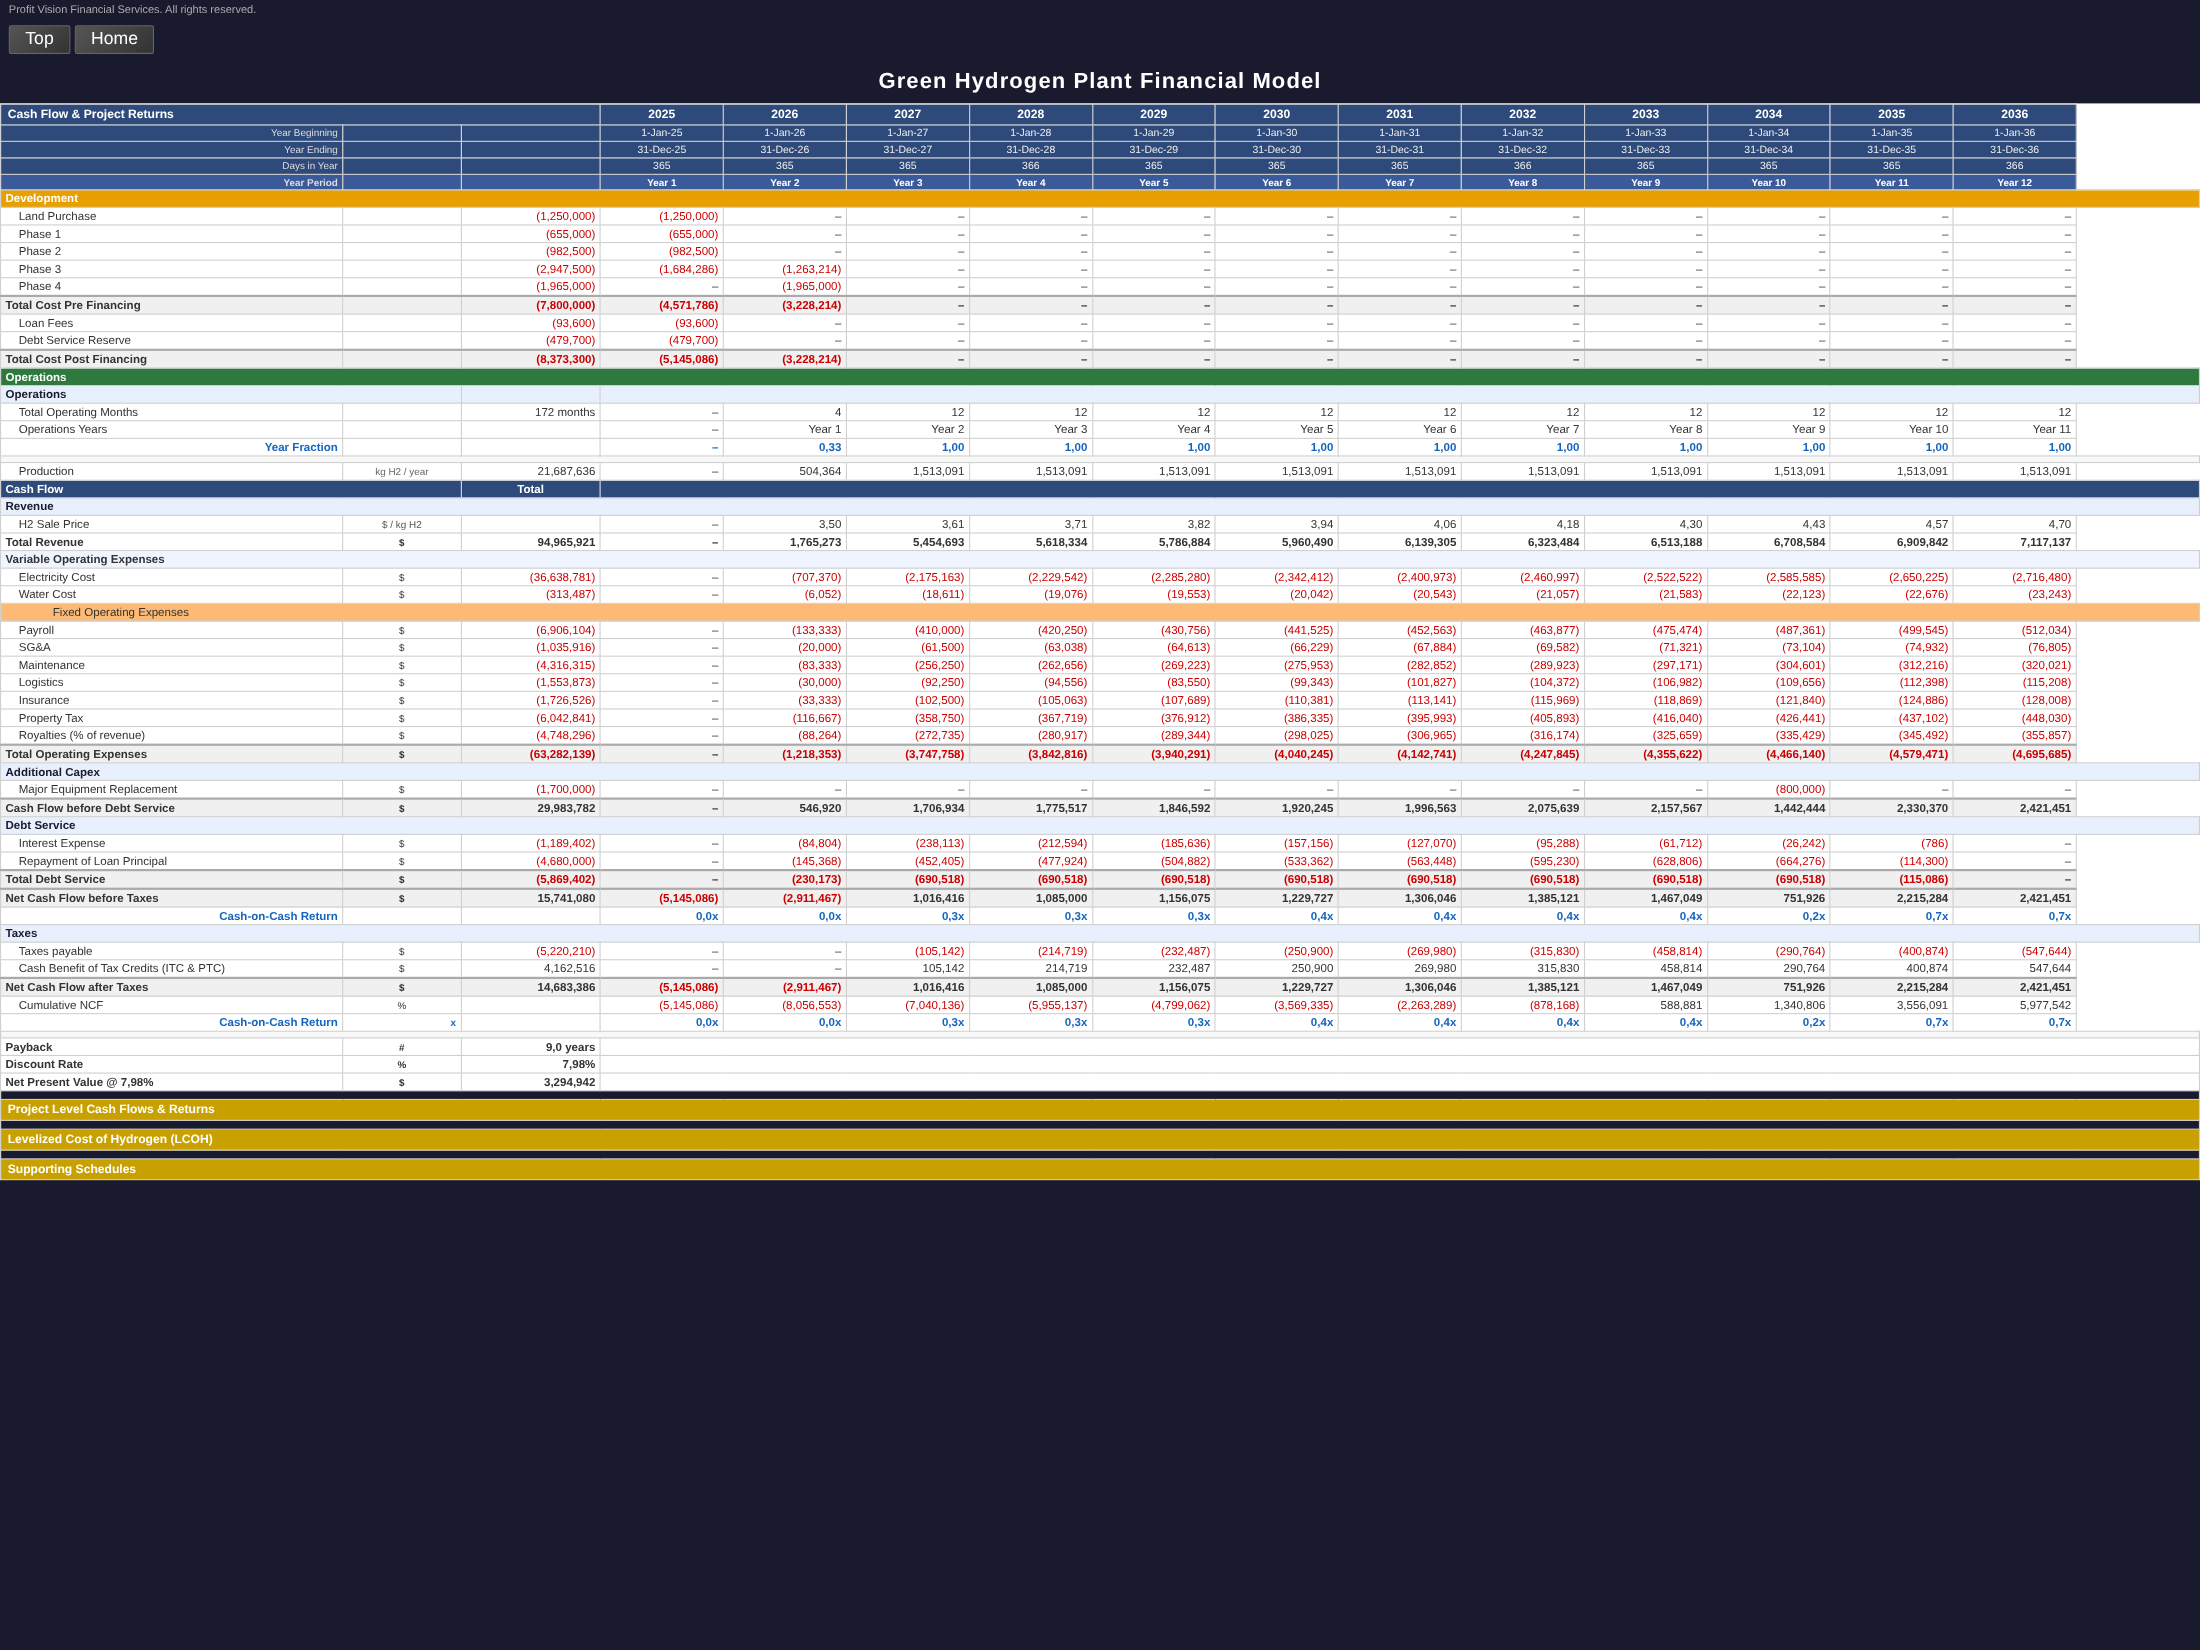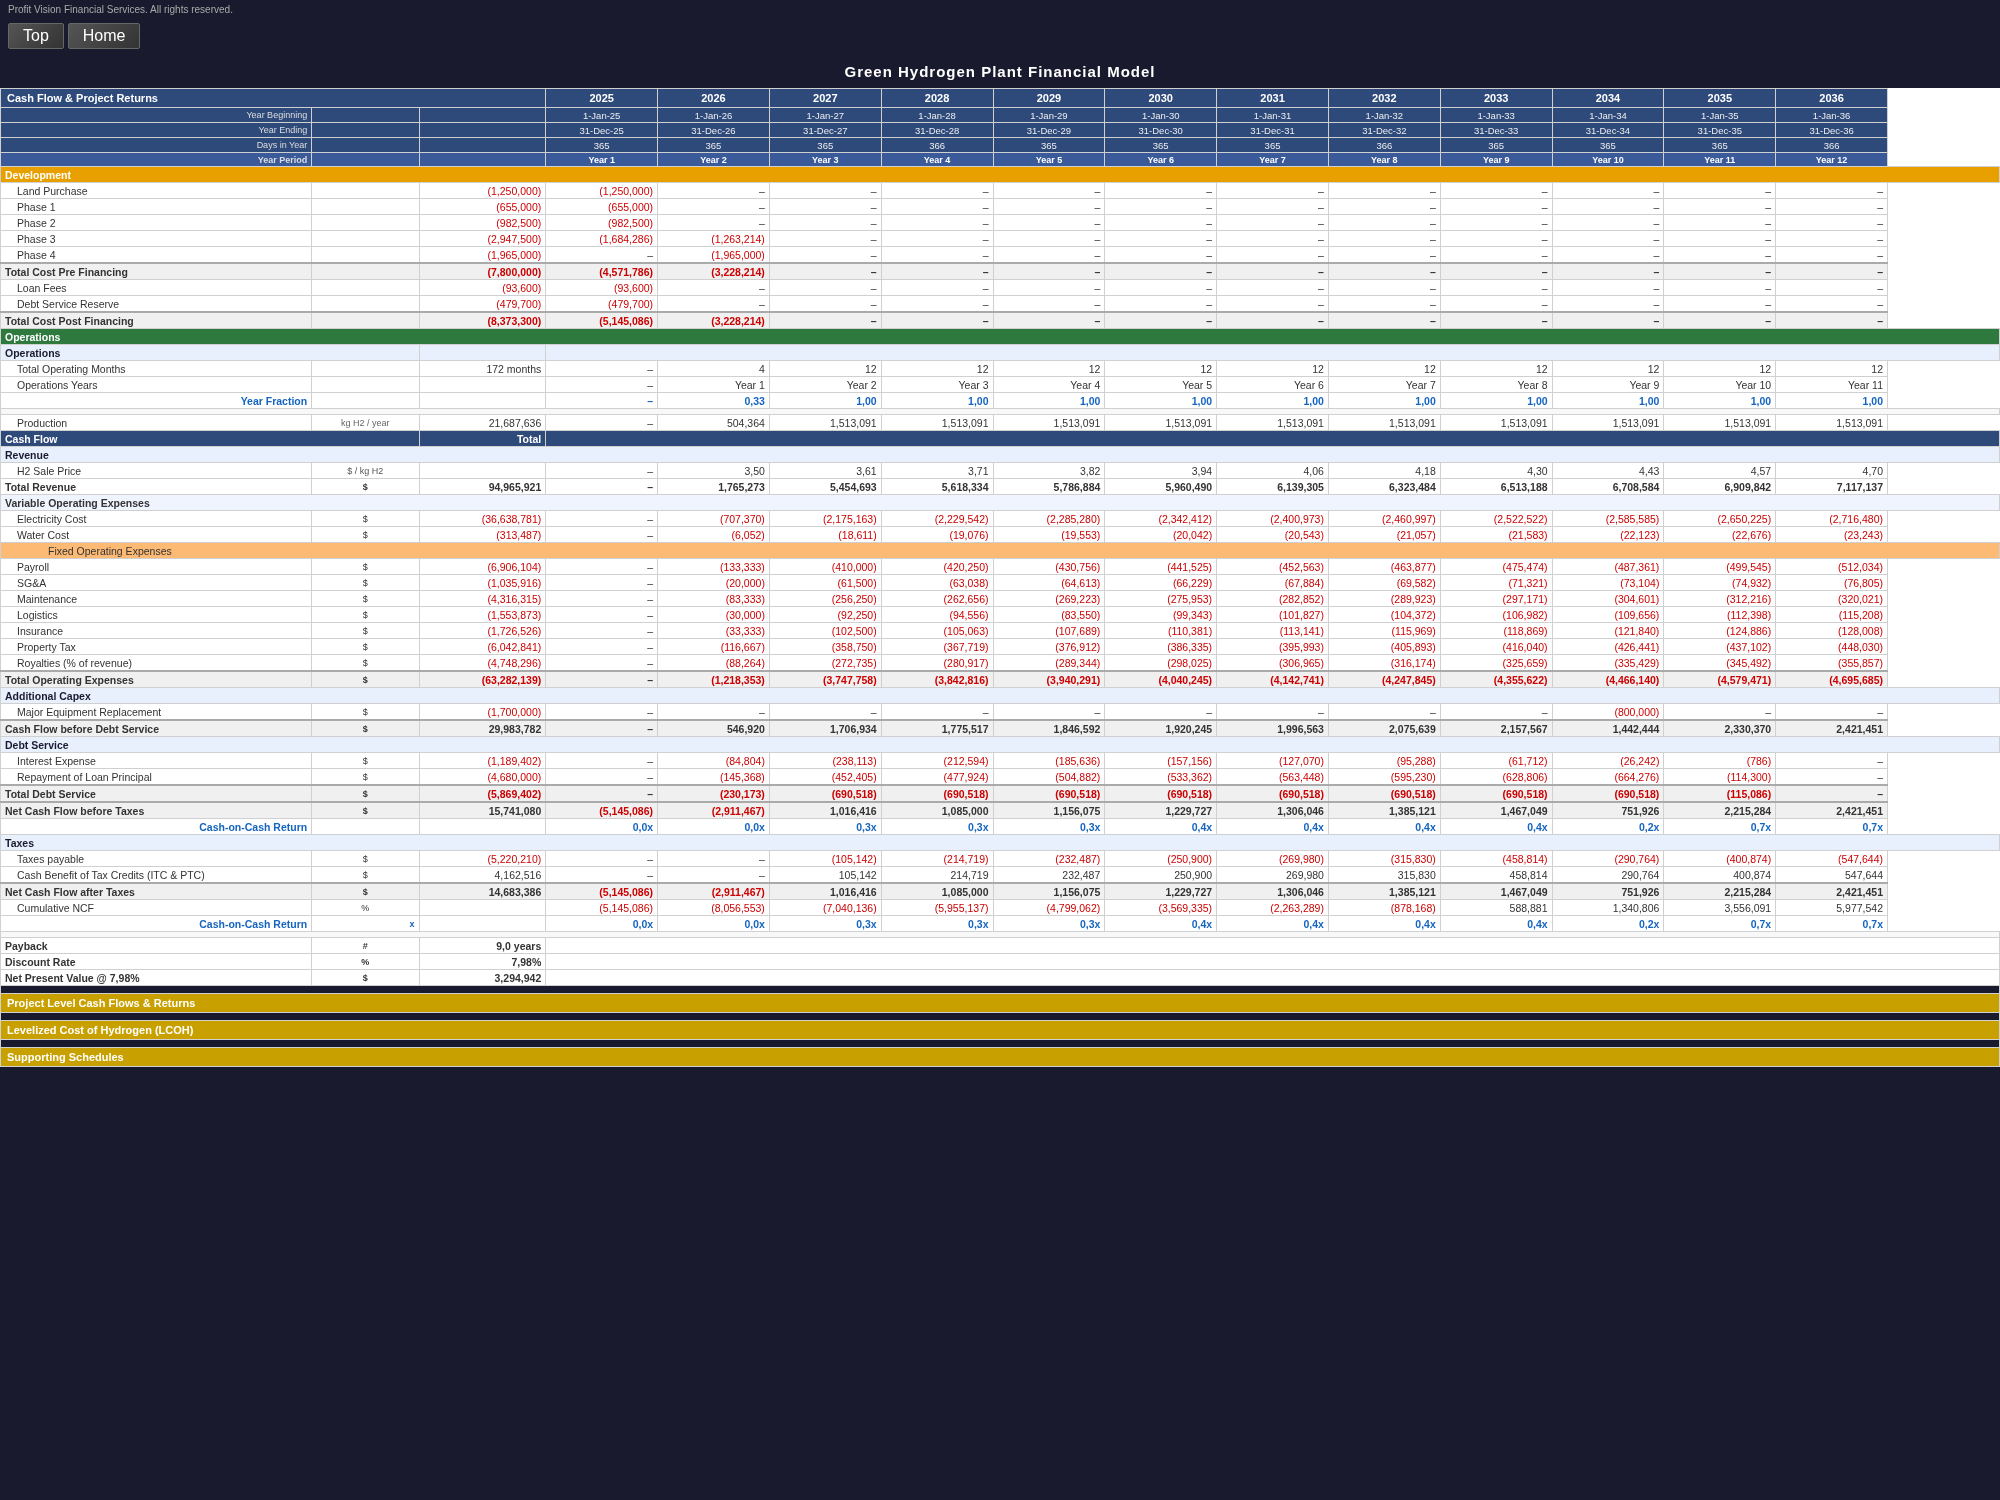--- a/index.html
+++ b/index.html
@@ -26,21 +26,21 @@
       background: linear-gradient(135deg, #555, #333);
       color: #fff;
       border: 1px solid #666;
       padding: 3px 14px;
       font-size: 16px;
       cursor: pointer;
       border-radius: 2px;
     }
     .main-title {
       text-align: center;
-      font-size: 15px;
+      font-size: 20px;
       font-weight: bold;
       color: #fff;
       background: #1a1a2e;
       padding: 10px 0 8px 0;
       letter-spacing: 1px;
     }
     .currency-note {
       background: #1a1a2e;
       color: #ccc;
       font-size: 10px;
@@ -475,21 +475,21 @@
         <td class="num">1,513,091</td>
         <td class="num">1,513,091</td>
         <td class="num">1,513,091</td>
         <td class="num">1,513,091</td>
         <td class="num">1,513,091</td>
         <td class="num">1,513,091</td>
       </tr>
 
       <tr class="cashflow-header">
         <td colspan="2">Cash Flow</td>
-        <td style="text-align:right;color:#fff;font-weight:bold;">Total</td>
+        <td style="text-align:center;color:#fff;font-weight:bold;">Total</td>
         <td colspan="13"></td>
       </tr>
 
       <tr class="sub-header">
         <td colspan="16">Revenue</td>
       </tr>
 
       <tr class="indent-1">
         <td>H2 Sale Price</td>
         <td class="center" style="font-size:9px;color:#555;">$ / kg H2</td>

